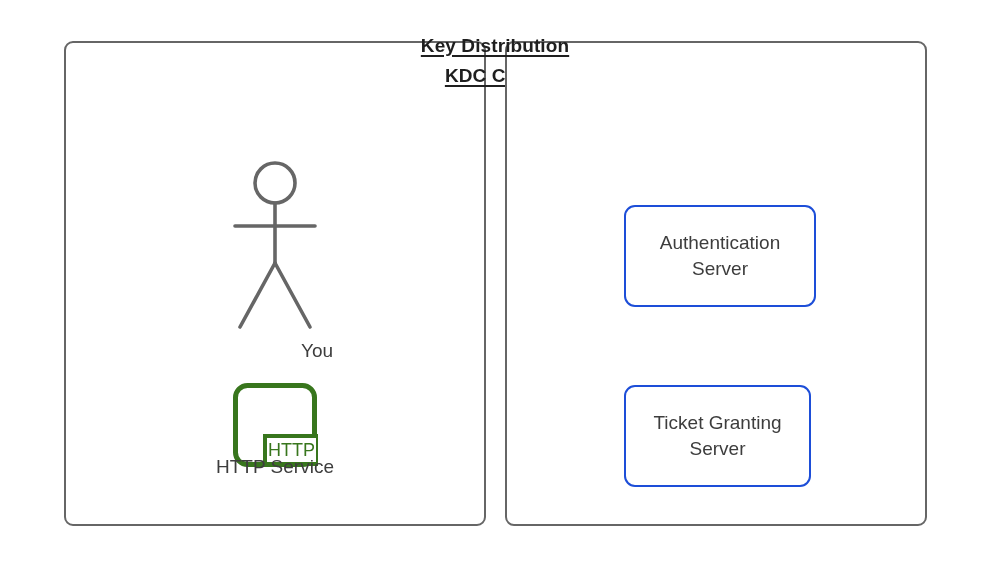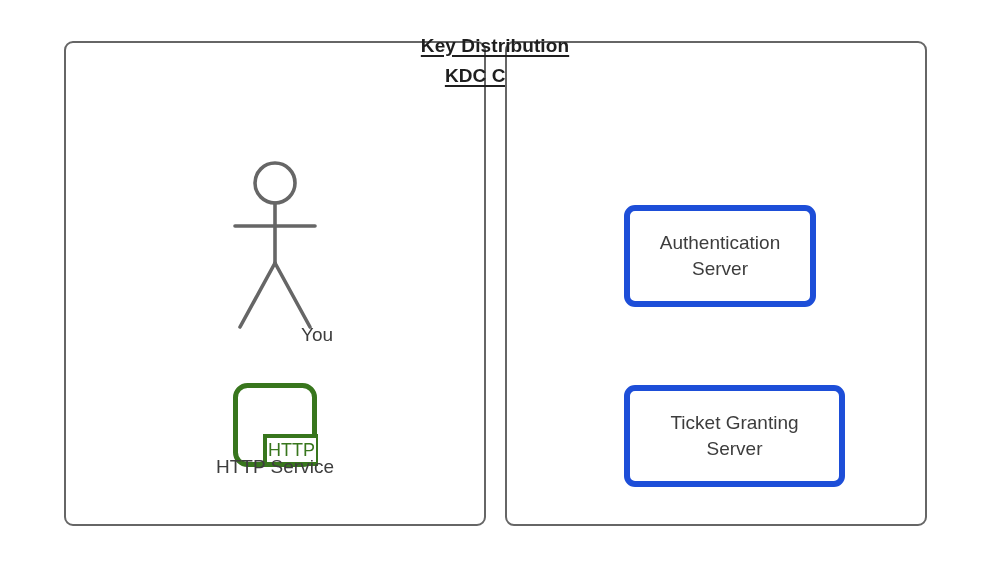--- a/index.html
+++ b/index.html
@@ -77,21 +77,21 @@
   .figure-label {
     position: absolute;
     left: 0;
     width: 100%;
     text-align: center;
     font-size: 19px;
     color: #3d3d3d;
     line-height: 24px;
   }
   #label-you {
-    top: 323px;
+    top: 339px;
     left: 64px;
     width: 506px;
   }
 
   
   #icon-http-service {
     position: absolute;
     left: 232px;
     top: 382px;
     width: 86px;
@@ -103,41 +103,41 @@
     top: 455px;
     left: 64px;
     width: 422px;
   }
 
   
   .server-box {
     position: absolute;
     box-sizing: border-box;
     background: #ffffff;
-    border: 6px solid #1d4ed8;
+    border: 2px solid #1d4ed8;
     border-radius: 11px;
     display: flex;
     align-items: center;
     justify-content: center;
     text-align: center;
     font-size: 19px;
     line-height: 26px;
     color: #3d3d3d;
     padding: 4px 10px;
   }
   #box-authentication-server {
     left: 624px;
     top: 205px;
     width: 192px;
     height: 102px;
   }
   #box-ticket-granting-server {
     left: 624px;
     top: 385px;
-    width: 221px;
+    width: 187px;
     height: 102px;
   }
   .server-box .server-label {
     display: block;
     white-space: pre-line;
   }
 </style>
 </head>
 <body>
 

